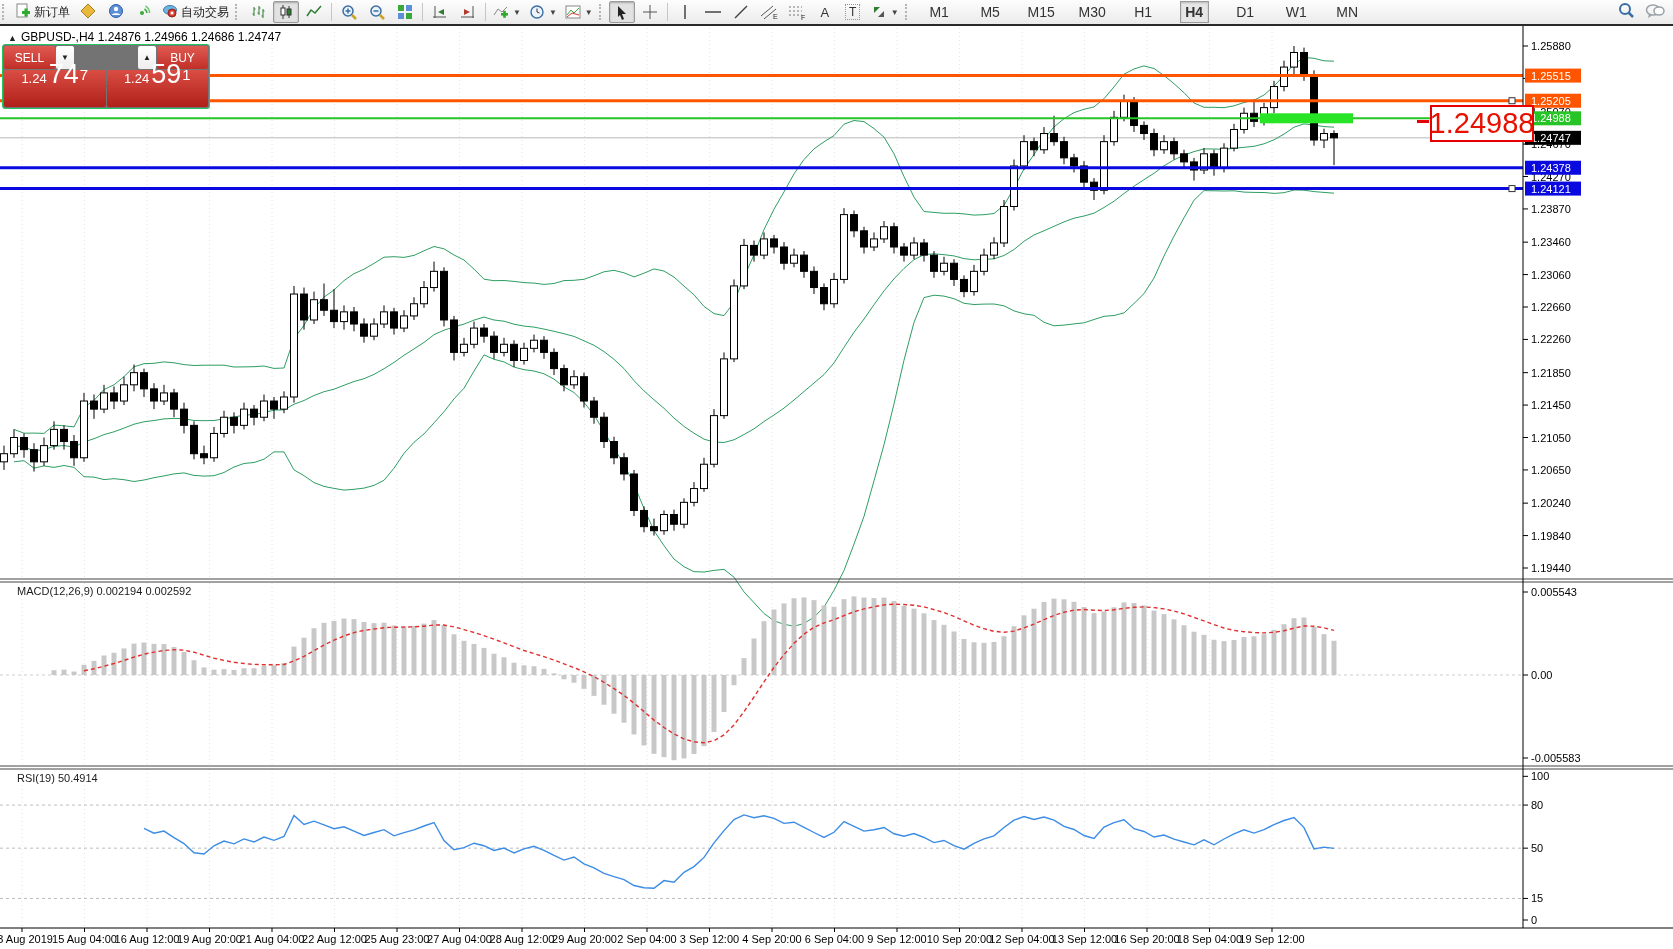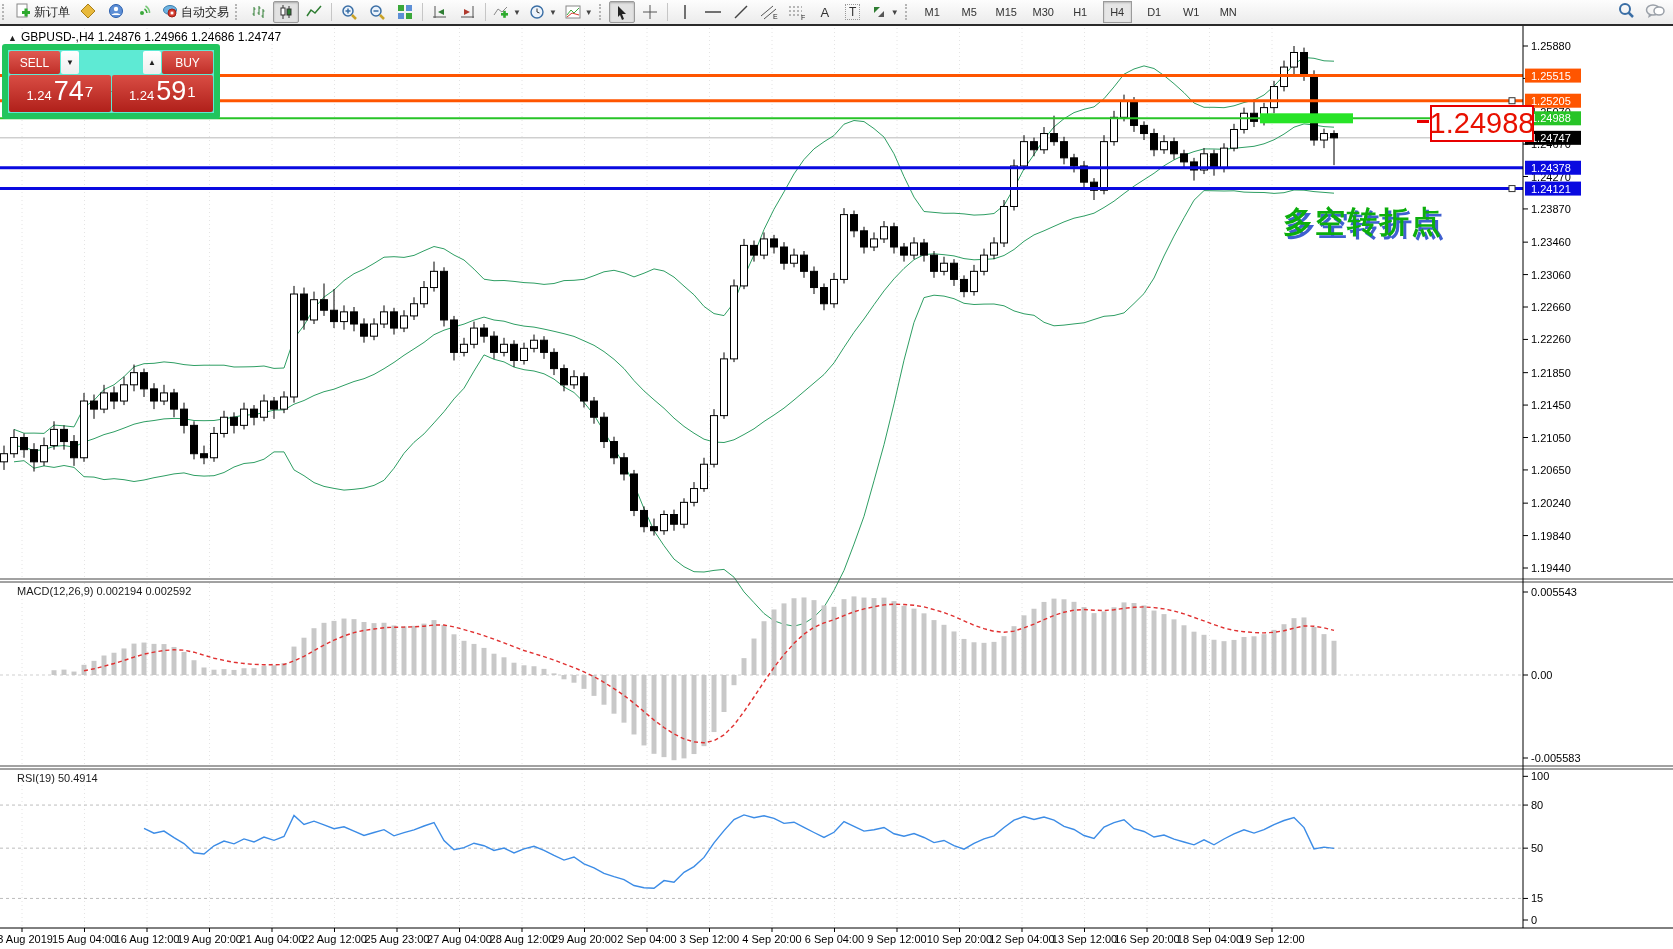--- a/index.html
+++ b/index.html
@@ -8,44 +8,44 @@
   #toolbar{position:absolute;left:0;top:0;width:1673px;height:24px;
     background:linear-gradient(#fdfdfd,#ebebeb);border-bottom:2px solid #2a2a2a;
     display:flex;align-items:center;font-size:12px;color:#222;}
   .tb-group{display:flex;align-items:center;height:24px;}
   .grip{width:5px;height:16px;margin:0 2px;border-left:2px dotted #b5b5b5;}
   .sep{width:1px;height:18px;background:#c6c6c6;margin:0 3px;}
   .tb-btn{display:flex;align-items:center;gap:3px;height:20px;min-width:20px;padding:0 2px;
     margin:0 1px;border:1px solid transparent;border-radius:2px;justify-content:center;}
   .tb-btn.pressed{background:#e2e2e2;border:1px solid #9a9a9a;box-shadow:inset 0 1px 2px rgba(0,0,0,.25);}
   .tb-btn .lbl{white-space:nowrap;}
-  .tf-btn{width:27px;height:20px;margin:4px;border:1px solid transparent;display:flex;align-items:center;
-    justify-content:center;font-size:11px;color:#333;}
-  .tf-btn.active{background:#e6e6e6;border:1px solid #9a9a9a;box-shadow:inset 0 1px 2px rgba(0,0,0,.2);}
+  .tf-btn{width:27px;height:20px;margin:11px;border:1px solid transparent;display:flex;align-items:center;
+    justify-content:center;font-size:14px;color:#333;}
+  .tf-btn.active{background:#e6e6e6;border:1px solid #9a9a9a;box-shadow:inset 0 1px 2px rgba(0,0,0,.2);font-weight:bold;}
   .tb-right{margin-left:auto;display:flex;align-items:center;padding-right:8px;gap:10px;}
   .dd{font-size:8px;color:#444;margin-left:1px;}
   
   #chart-wrap{position:absolute;left:0;top:26px;width:1673px;height:742px;background:#fff;}
   #chart-svg{position:absolute;left:0;top:0;}
   
   #chart-title{position:absolute;left:8px;top:4px;font-size:12px;color:#000;}
   #chart-title .tri{font-size:9px;margin-right:4px;color:#222;}
   
-  #trade-panel{position:absolute;left:2px;top:18px;width:204px;background:#5eead4;
-    border:6px solid #22c55e;border-radius:3px;padding:1px;}
+  #trade-panel{position:absolute;left:2px;top:18px;width:204px;background:#737373;
+    border:1px solid #22c55e;border-radius:3px;padding:1px;}
   .tp-row1{display:flex;height:23px;gap:1px;}
   .tp-sell-btn,.tp-buy-btn{flex:0 0 51px;background:linear-gradient(#e05a52,#c02f28);color:#fff;
     font-size:12px;display:flex;align-items:center;justify-content:center;border-radius:2px;}
   .tp-spin{flex:0 0 18px;background:linear-gradient(#fff,#eee);color:#222;font-size:8px;
     display:flex;align-items:center;justify-content:center;border-radius:2px;}
   .tp-vol{flex:1;background:#fff;color:#000;font-size:13px;display:flex;align-items:center;
     justify-content:flex-end;padding-right:6px;border-radius:2px;margin-top:36px;}
   .tp-row2{display:flex;height:37px;gap:1px;margin-top:1px;}
   .tp-price{flex:1;background:linear-gradient(#d94d44,#b0201a);color:#fff;display:flex;
-    align-items:flex-end;justify-content:center;padding-bottom:6px;border-radius:2px;}
+    align-items:flex-end;justify-content:center;padding-bottom:18px;border-radius:2px;}
   .tp-price .sm{font-size:13px;margin-right:2px;line-height:20px;}
   .tp-price .bg{font-size:27px;line-height:30px;}
   .tp-price .sp{font-size:15px;line-height:28px;vertical-align:top;margin-left:1px;}
   
   #callout{position:absolute;left:1430px;top:79px;width:100px;height:33px;border:2px solid #e80000;
     background:#fff;color:#e81000;font-size:29px;display:flex;align-items:center;justify-content:center;}
   #callout-dash{position:absolute;left:1417px;top:94px;width:12px;height:3px;background:#e80000;}
   #pivot-note{position:absolute;left:1283px;top:176px;font-size:30px;font-weight:bold;
     color:#0cae0c;text-shadow:3px 3px 0 #3f5fd0;letter-spacing:2px;white-space:nowrap;}
   
@@ -887,15 +887,14 @@
             <span class="sp">1</span>
         </div>
       </div>
     </div>
 
     <div class="pane-label" style="top:559px">MACD(12,26,9) 0.002194 0.002592</div>
     <div class="pane-label" style="top:746px">RSI(19) 50.4914</div>
 
     <div id="callout-dash"></div>
     <div id="callout">1.24988</div>
-    <div id="pivot-note">多空转折点</div>
   </div>
 </div>
 
 </body></html>

